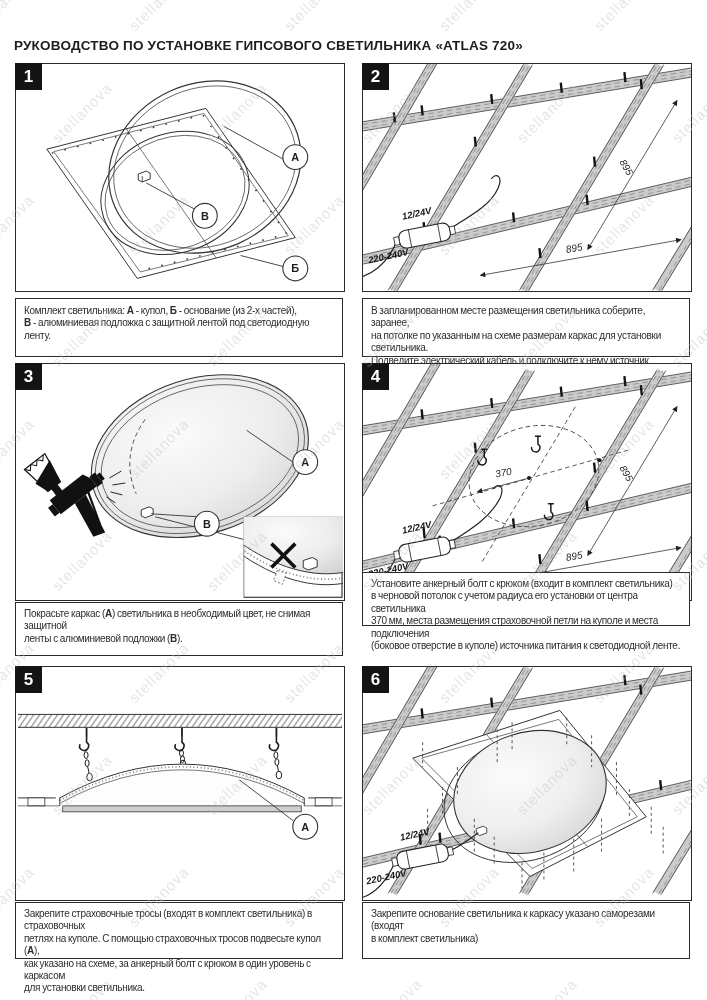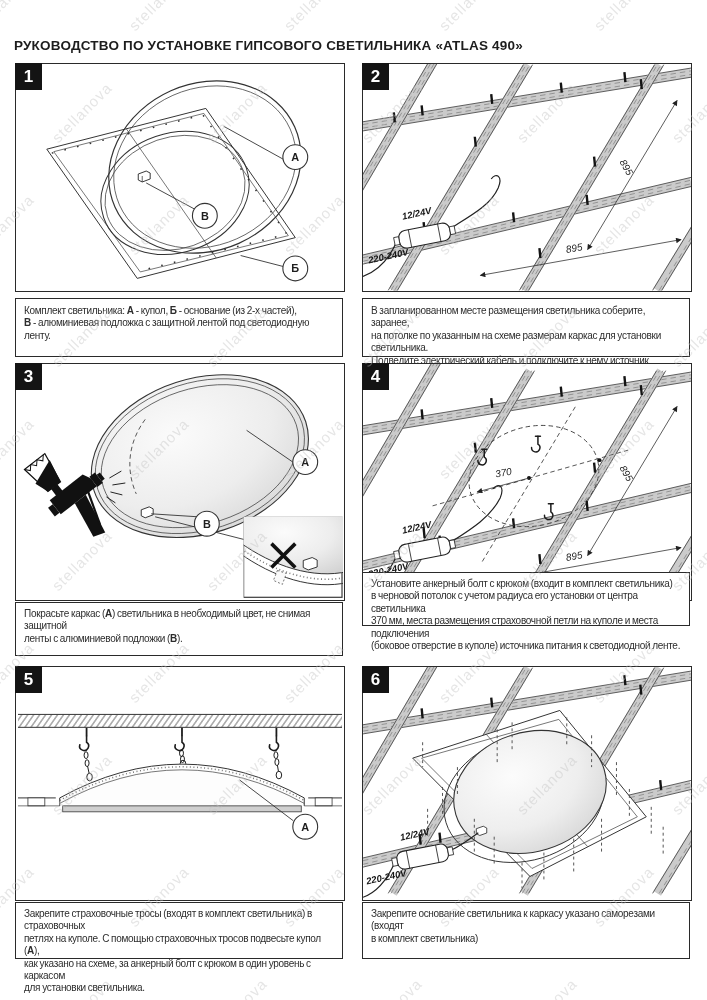--- a/index.html
+++ b/index.html
@@ -44,21 +44,21 @@
   .dimtext{font:italic 10px "Liberation Sans","DejaVu Sans",sans-serif;fill:#222;text-anchor:middle;}
   .lbl{font:italic bold 9.5px "Liberation Sans","DejaVu Sans",sans-serif;fill:#161616;}
   .cocircle{fill:#fff;stroke:#333;stroke-width:1.1;}
   .cotext{font:bold 11px "Liberation Sans","DejaVu Sans",sans-serif;fill:#1e1e1e;text-anchor:middle;}
   .lead{stroke:#333;stroke-width:.9;fill:none;}
   .wire{stroke:#222;fill:none;stroke-width:1.2;}
 </style>
 </head>
 <body>
 
-<div class="page-title">РУКОВОДСТВО ПО УСТАНОВКЕ ГИПСОВОГО СВЕТИЛЬНИКА «ATLAS 490»</div>
+<div class="page-title">РУКОВОДСТВО ПО УСТАНОВКЕ ГИПСОВОГО СВЕТИЛЬНИКА «ATLAS 720»</div>
 
 <div class="panel" style="left:15px;top:0;">
   <div class="figure-box" style="top:63px;height:227px;">
     <div class="badge">1</div>
     <svg width="328" height="227" viewBox="0 0 330 227">
 
       <g>
         <path class="ln" d="M31,85 L191,44 L281,174 L122,215 Z"></path>
         <path class="thn" d="M38,87.5 L189,49 L274,172 L125,208.5 Z"></path>
         <path d="M36,89 L188,50.5 L272.5,170.5 L126.5,207" stroke="#333" stroke-width="1.5" fill="none" stroke-dasharray="1.6 11.5"></path>

